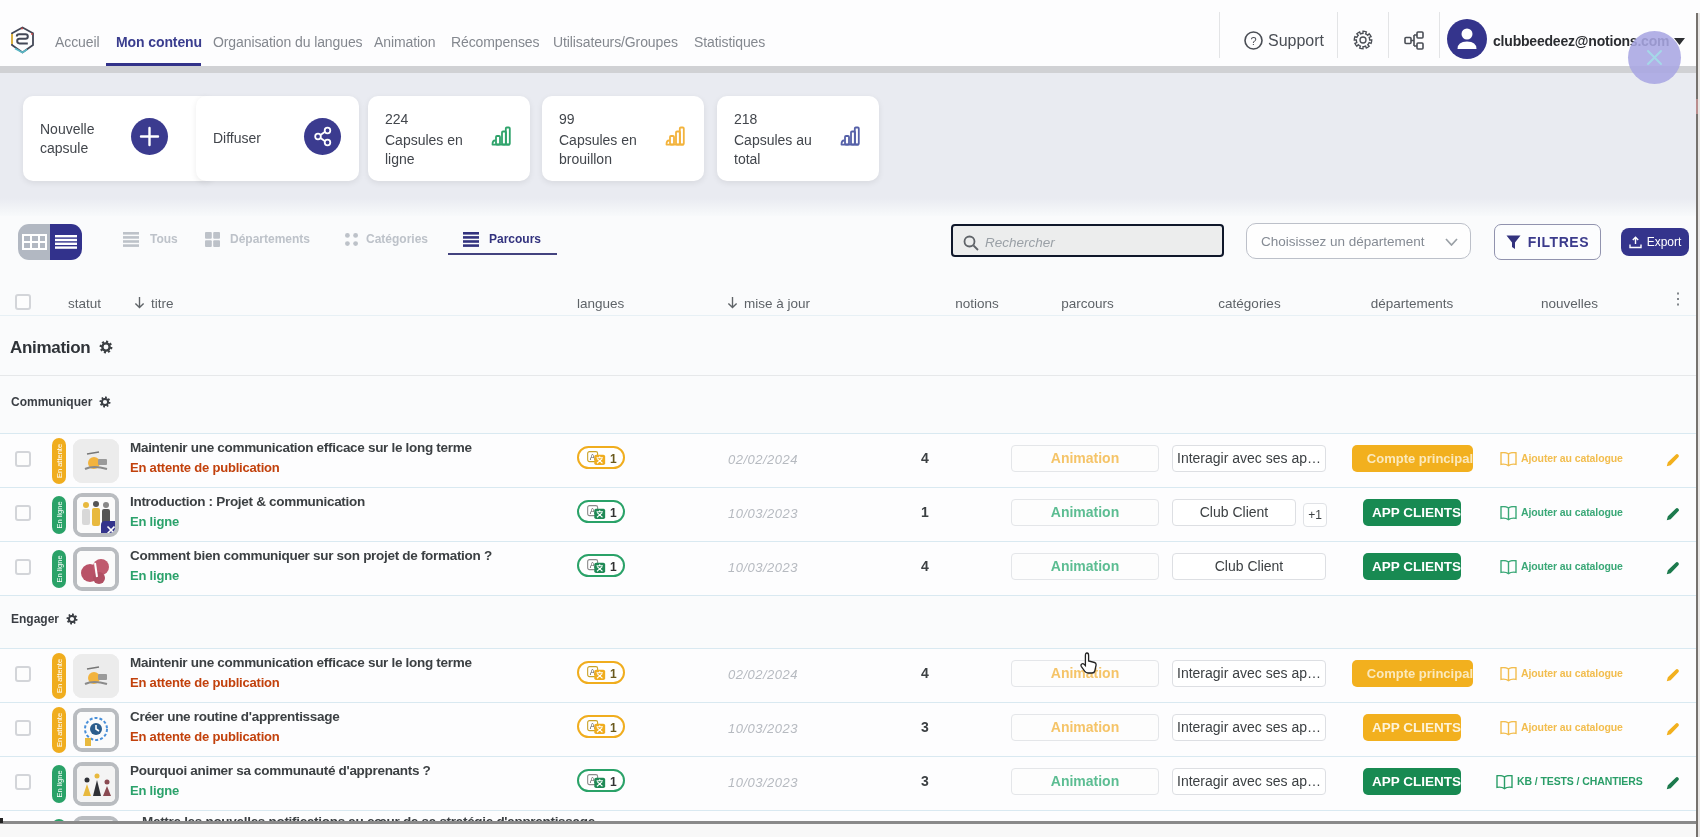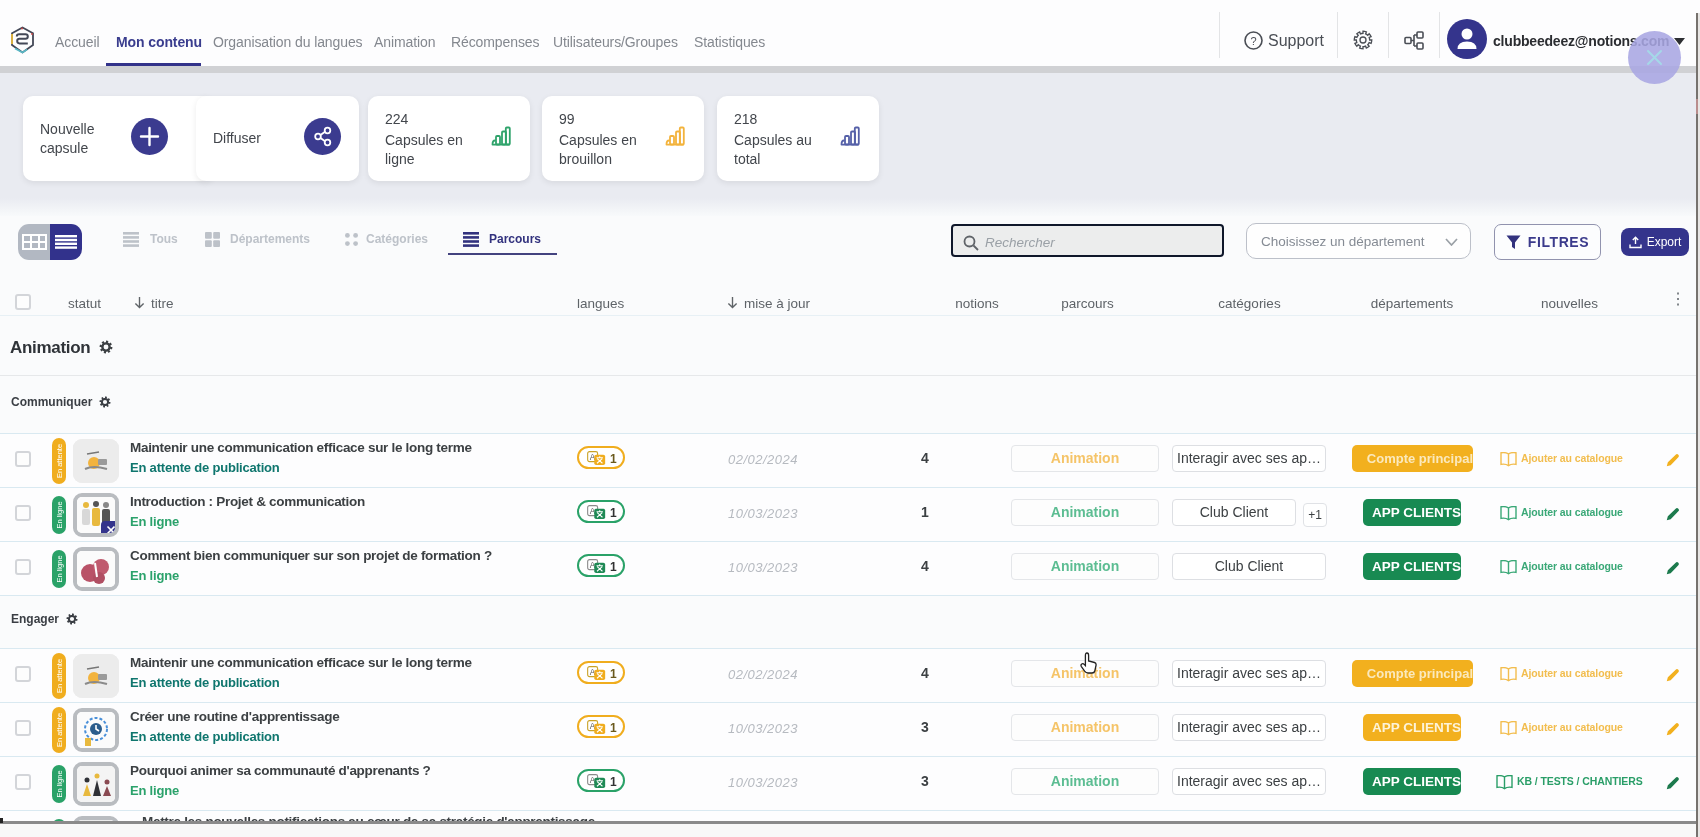--- a/index.html
+++ b/index.html
@@ -33,21 +33,21 @@
 .cb { position:absolute; width:16px; height:16px; border:2px solid #d3d5d9; border-radius:3px; background:#fdfdfd; }
 .grp { position:absolute; left:10px; font-size:17px; font-weight:700; color:#2f3338; letter-spacing:-0.3px;}
 .sub { position:absolute; left:11px; font-size:12px; font-weight:700; color:#3a3e44; }
 .row { position:absolute; left:0; width:1700px; height:54px; border-top:1px solid #d9e9f1; background:#fdfdfe; }
 .vpill { position:absolute; left:52px; width:14px; border-radius:7px; }
 .vpill span { position:absolute; color:#fff; font-size:7.5px; left:50%; top:50%; transform:translate(-50%,-50%) rotate(-90deg); white-space:nowrap; }
 .thumb { position:absolute; left:73px; top:5px; width:46px; height:44px; border-radius:9px; background:#ececec; overflow:hidden;}
 .thumb.frame { border:4px solid #b9bcc0; background:#fff; }
 .title { position:absolute; left:130px; top:6px; font-size:13.5px; color:#3c4043; font-weight:600; letter-spacing:-0.3px; }
 .stat { position:absolute; left:130px; top:26px; font-size:13px; font-weight:600; letter-spacing:-0.2px; }
-.stat.y { color:#0f766e; } .stat.g { color:#2ba26b; }
+.stat.y { color:#c2410c; } .stat.g { color:#2ba26b; }
 .lang { position:absolute; left:577px; top:12px; width:48px; height:23px; border-radius:12px; border:2px solid; background:#fff; }
 .date { position:absolute; left:698px; width:130px; top:18px; text-align:center; font-style:italic; color:#b6bac0; font-size:13px; letter-spacing:0.5px;}
 .notion { position:absolute; left:895px; width:60px; top:16px; text-align:center; color:#3c4043; font-size:14px; font-weight:600;}
 .btn-parc { position:absolute; left:1011px; top:11px; width:148px; height:27px; border:1px solid #e4e6e9; border-radius:4px; background:#fdfdfd; text-align:center; line-height:25px; font-size:14px; font-weight:600;}
 .btn-cat { position:absolute; left:1172px; top:11px; width:154px; height:27px; border:1px solid #dddfe3; border-radius:4px; background:#fff; text-align:center; line-height:25px; font-size:14px; color:#3c4043; font-weight:500; white-space:nowrap; overflow:hidden;}
 .btn-dep { position:absolute; top:11px; height:27px; border-radius:5px; color:#fff; font-weight:700; text-align:right; line-height:27px; white-space:nowrap; }
 .cata { position:absolute; left:1500px; top:18px; font-size:10.5px; font-weight:600; display:flex; align-items:flex-start; gap:4px; white-space:nowrap; letter-spacing:-0.1px;}
 .pencil { position:absolute; left:1665px; top:18px; }
 .botline { position:absolute; left:0; top:821px; width:1700px; height:3px; background:#8a8a8a; }
 .botbar { position:absolute; left:0; top:824px; width:1700px; height:13px; background:#f8f8f8; }

